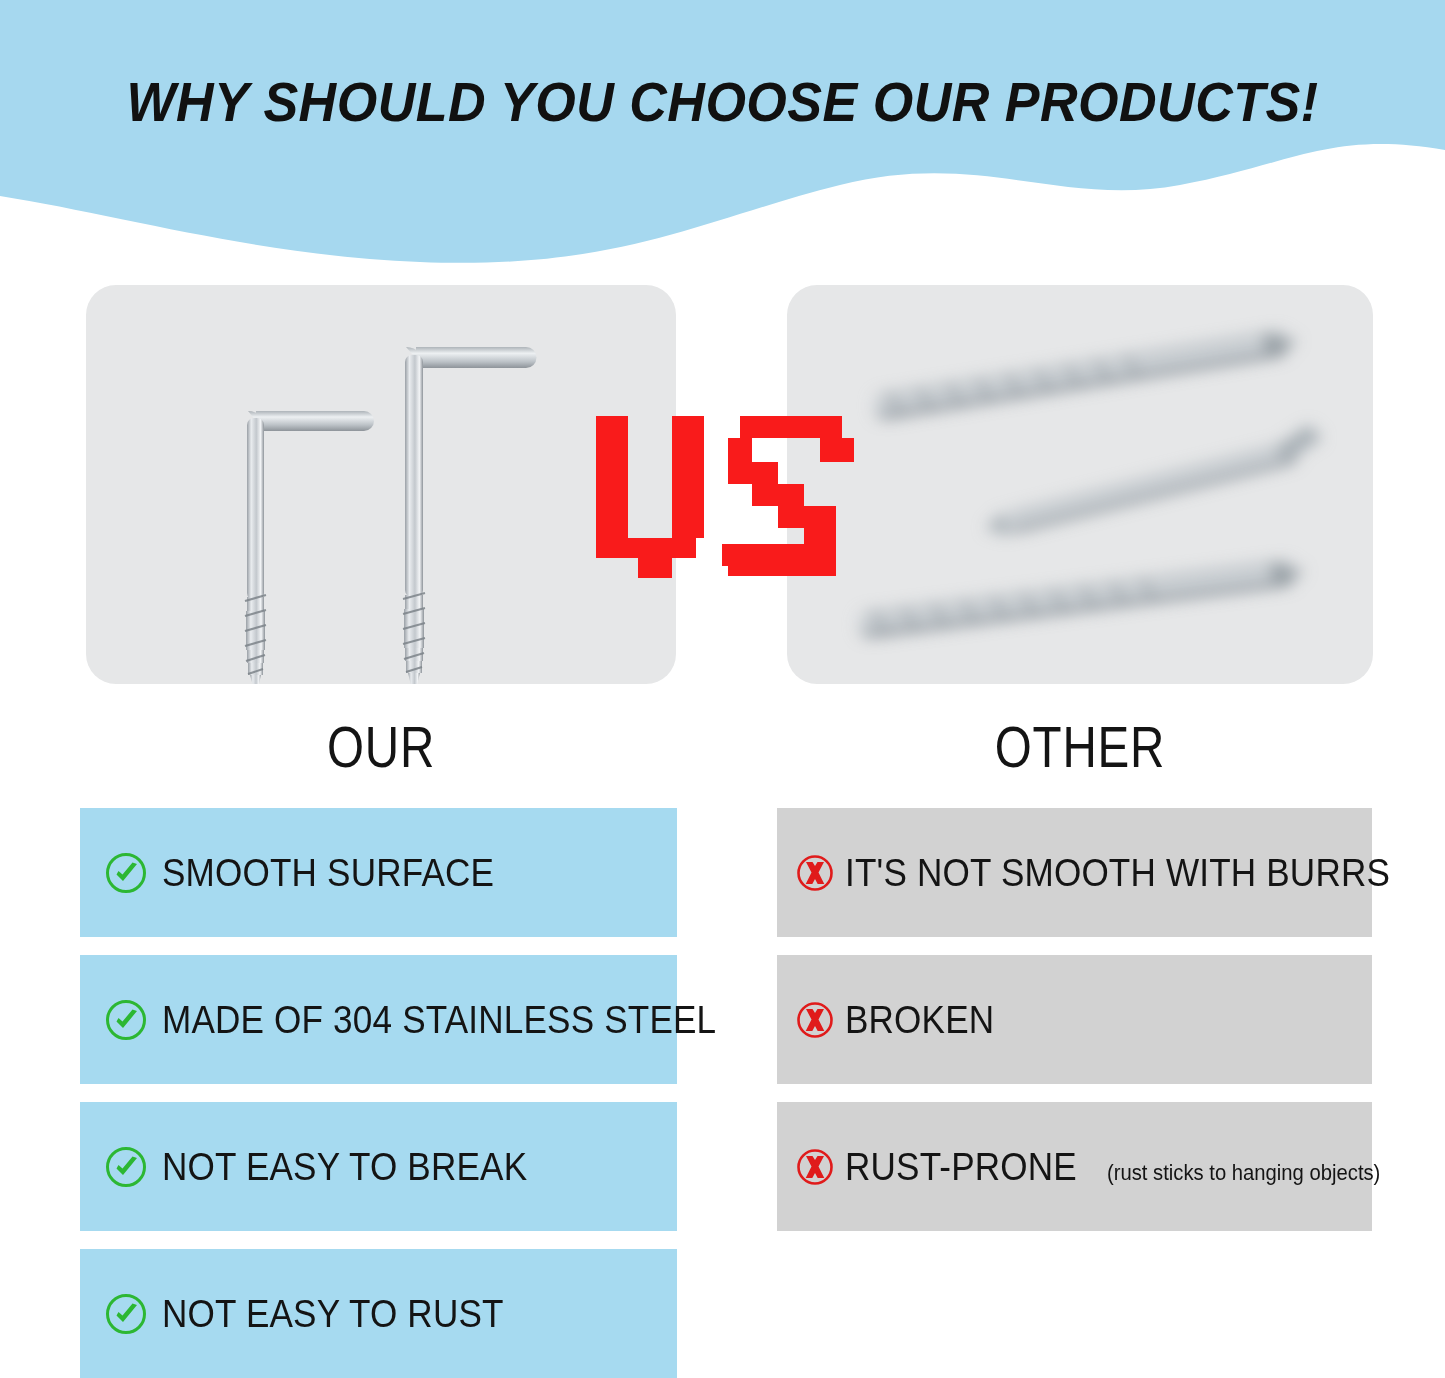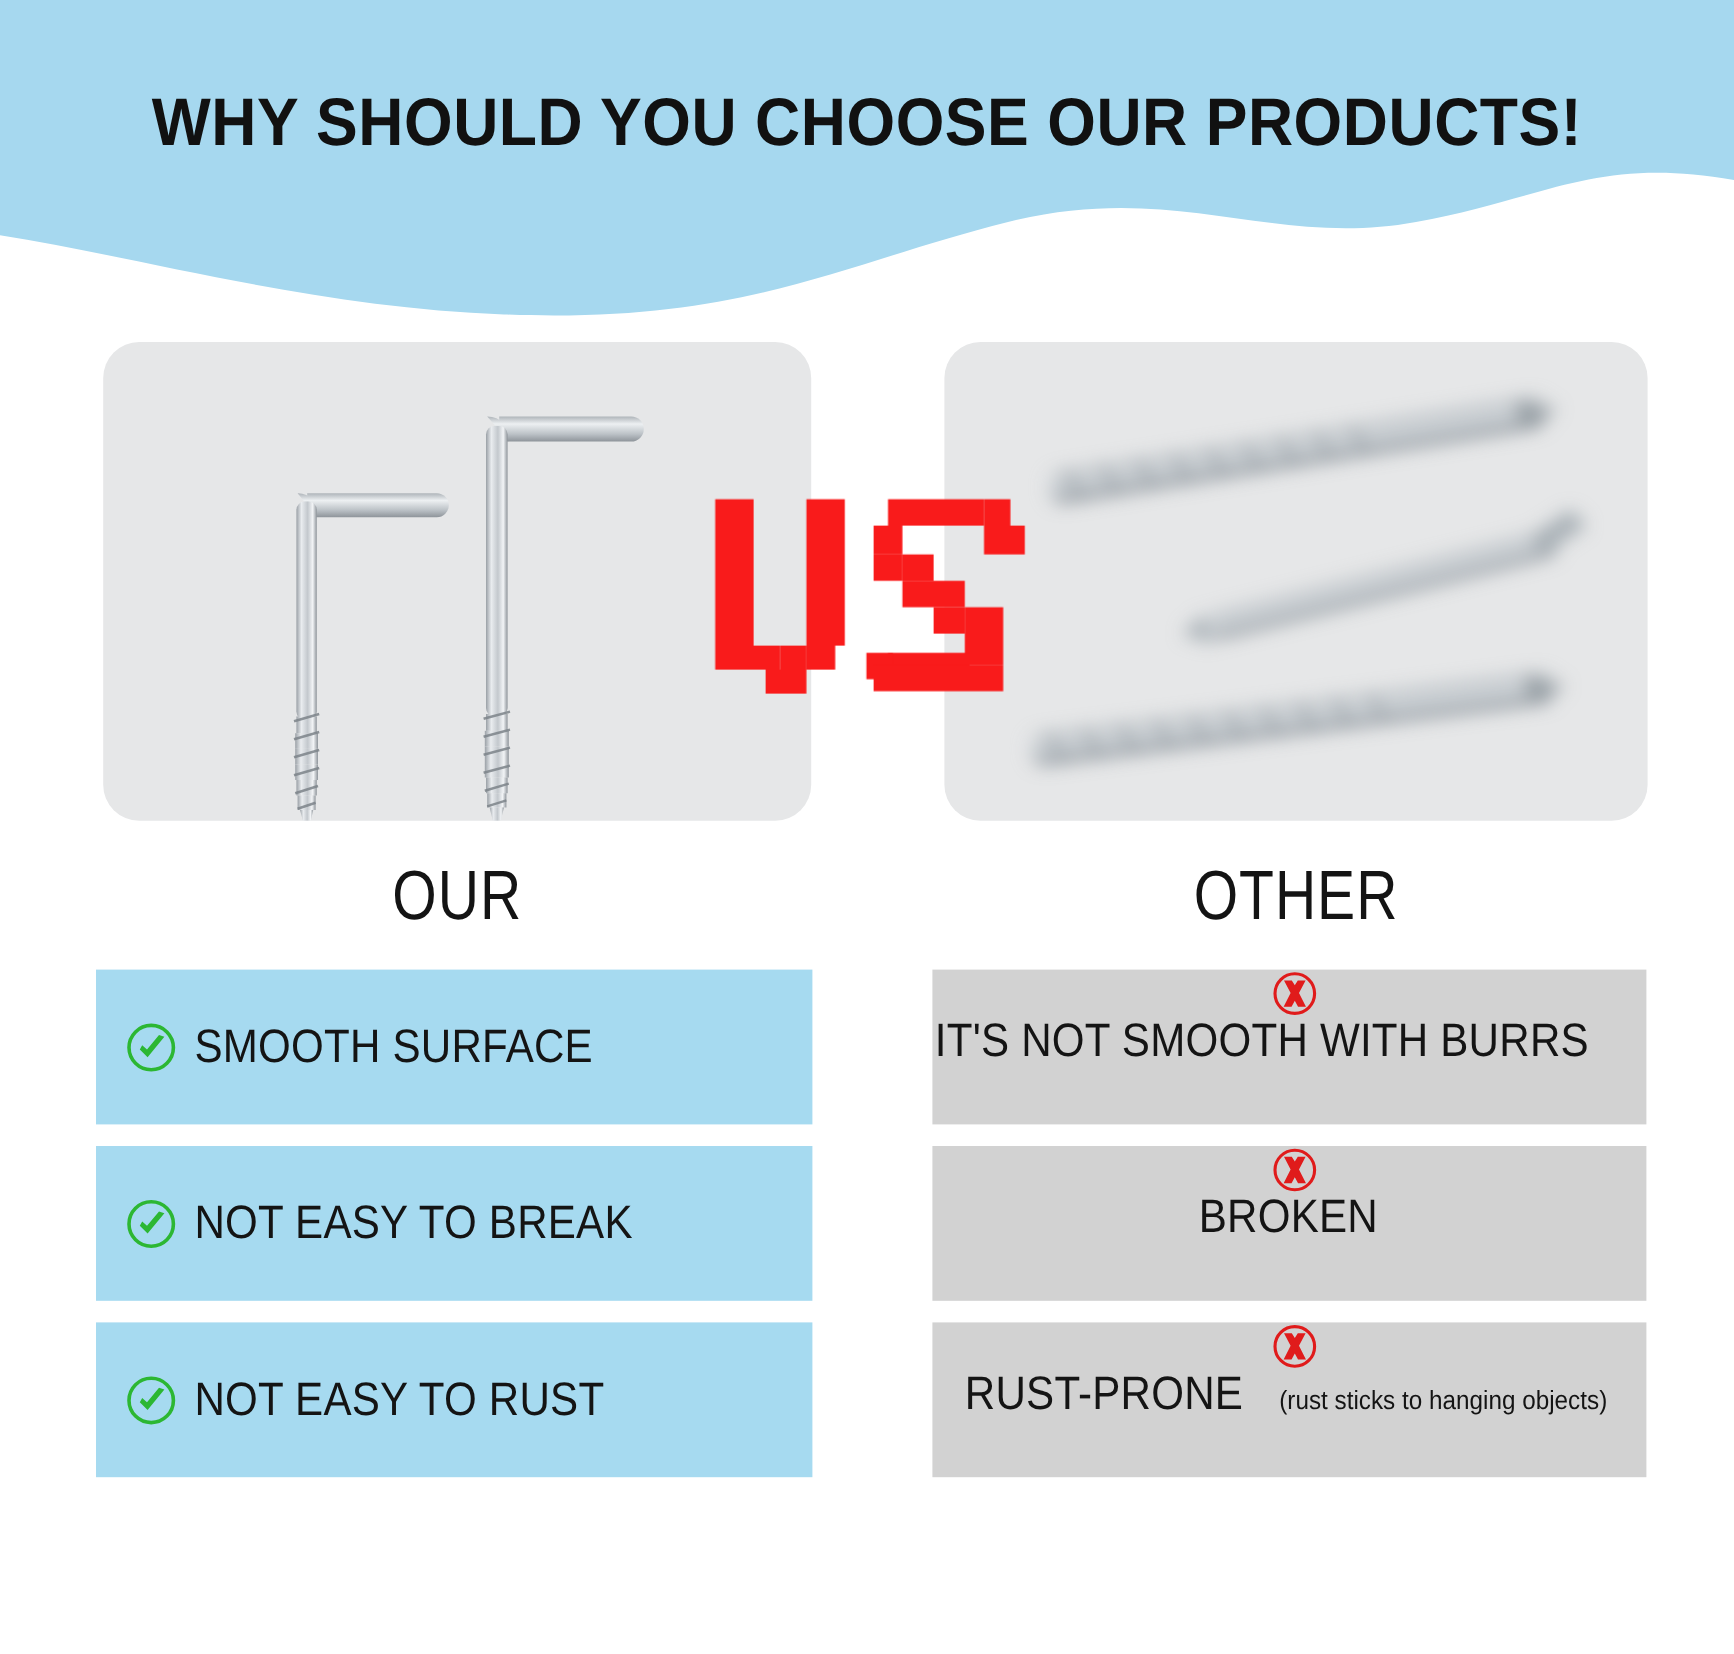--- a/index.html
+++ b/index.html
@@ -15,20 +15,21 @@
     font-family: "Liberation Sans", sans-serif;
   }
 
   
   #header-banner {
     position: absolute;
     left: 0; top: 0;
     width: 1445px;
     height: 270px;
     overflow: hidden;
+    font-style: italic;
   }
   #header-banner svg {
     position: absolute;
     left: 0; top: 0;
     width: 1445px;
     height: 270px;
     display: block;
   }
   #page-title {
     position: absolute;
@@ -101,21 +102,21 @@
   #col-other { left: 777px; width: 595px; }
 
   .feature-row {
     height: 129px;
     margin-bottom: 18px;
     display: flex;
     align-items: center;
     box-sizing: border-box;
   }
   #col-our .feature-row   { background: #a6daf0; padding-left: 24px; }
-  #col-other .feature-row { background: #d2d2d2; padding-left: 18px; flex-direction: column; }
+  #col-other .feature-row { background: #d2d2d2; padding-left: 18px; }
 
   .row-icon {
     flex: 0 0 auto;
     width: 44px;
     height: 44px;
     margin-right: 14px;
     display: block;
   }
   #col-other .row-icon { width: 40px; height: 40px; margin-right: 10px; }
 
@@ -323,37 +324,46 @@
   <div class="feature-row">
     <svg class="row-icon" viewBox="0 0 44 44">
       <circle cx="22" cy="22" r="18.5" fill="none" stroke="#2cb733" stroke-width="3"></circle>
       <path d="M12.5 23.5 l6.5 6.5 l14 -17 l-4.5 -1.5 l-10 12 l-4 -3.5 z" fill="#2cb733"></path>
     </svg>
     <div class="row-text-wrap">
       <span class="row-label">SMOOTH SURFACE</span>
     </div>
   </div>
 
-
   <div class="feature-row">
     <svg class="row-icon" viewBox="0 0 44 44">
       <circle cx="22" cy="22" r="18.5" fill="none" stroke="#2cb733" stroke-width="3"></circle>
       <path d="M12.5 23.5 l6.5 6.5 l14 -17 l-4.5 -1.5 l-10 12 l-4 -3.5 z" fill="#2cb733"></path>
     </svg>
     <div class="row-text-wrap">
-      <span class="row-label">NOT EASY TO BREAK</span>
+      <span class="row-label">MADE OF 304 STAINLESS STEEL</span>
     </div>
   </div>
 
   <div class="feature-row">
     <svg class="row-icon" viewBox="0 0 44 44">
       <circle cx="22" cy="22" r="18.5" fill="none" stroke="#2cb733" stroke-width="3"></circle>
       <path d="M12.5 23.5 l6.5 6.5 l14 -17 l-4.5 -1.5 l-10 12 l-4 -3.5 z" fill="#2cb733"></path>
     </svg>
     <div class="row-text-wrap">
+      <span class="row-label">NOT EASY TO BREAK</span>
+    </div>
+  </div>
+
+  <div class="feature-row">
+    <svg class="row-icon" viewBox="0 0 44 44">
+      <circle cx="22" cy="22" r="18.5" fill="none" stroke="#2cb733" stroke-width="3"></circle>
+      <path d="M12.5 23.5 l6.5 6.5 l14 -17 l-4.5 -1.5 l-10 12 l-4 -3.5 z" fill="#2cb733"></path>
+    </svg>
+    <div class="row-text-wrap">
       <span class="row-label">NOT EASY TO RUST</span>
     </div>
   </div>
 
 </div>
 
 <div id="col-other" class="feature-col">
 
   <div class="feature-row">
     <svg class="row-icon" viewBox="0 0 40 40">

